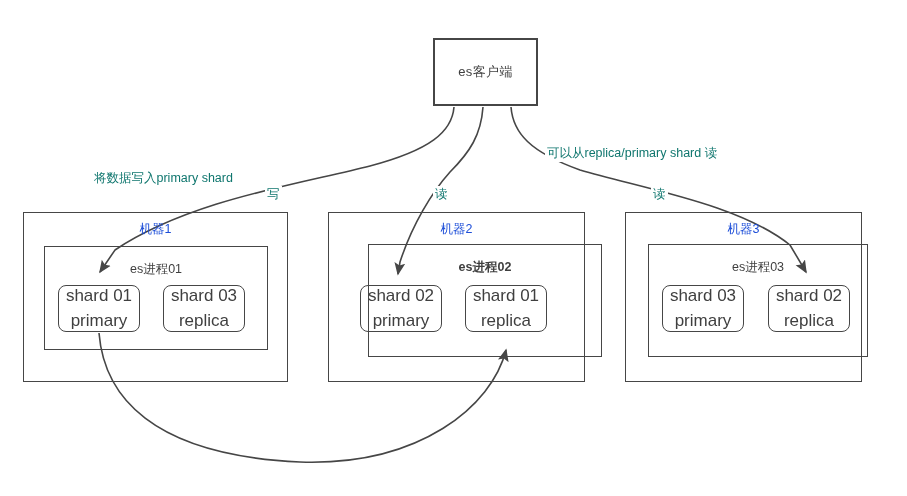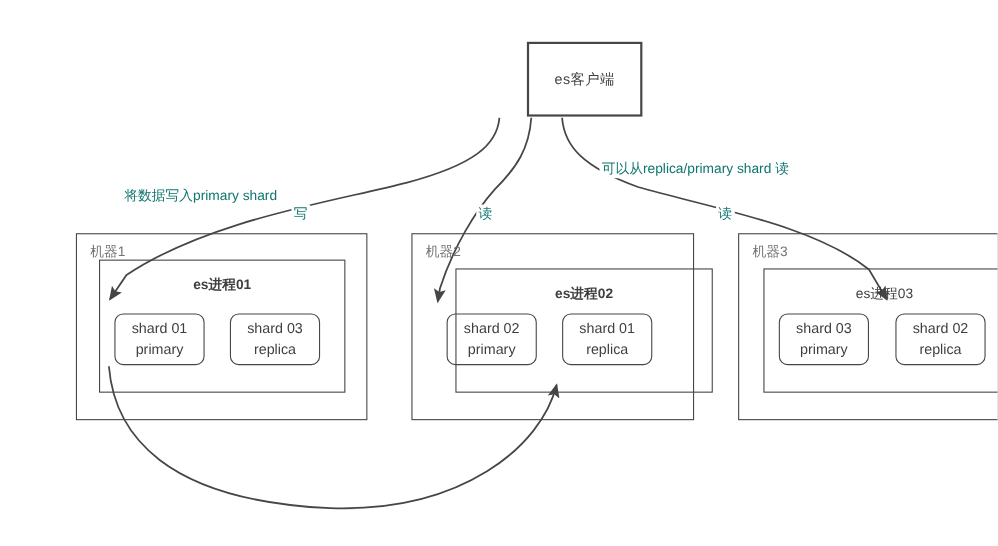--- a/index.html
+++ b/index.html
@@ -23,43 +23,43 @@
     left: 0;
     top: 0;
     width: 907px;
     height: 496px;
     pointer-events: none;
   }
   .node {
     position: absolute;
     box-sizing: border-box;
     background: transparent;
-    margin-left: 46px;
   }
   .client-box {
     border: 2px solid #464646;
     display: flex;
     align-items: center;
     justify-content: center;
   }
   .client-label {
     font-size: 13px;
     color: #3f3f3f;
     letter-spacing: 0.4px;
   }
   .machine-box {
     border: 1.5px solid #464646;
   }
   .machine-title {
     position: absolute;
     top: 8px;
-    left: 12px;
+    left: 0;
     width: 100%;
+    text-align: center;
     font-size: 12.5px;
-    color: #737373;
+    color: #1d4ed8;
   }
   .proc-box {
     border: 1.5px solid #464646;
   }
   .proc-title {
     position: absolute;
     top: 14px;
     left: 0;
     width: 100%;
     text-align: center;
@@ -67,21 +67,21 @@
     color: #3f3f3f;
   }
   .shard-box {
     border: 1.8px solid #464646;
     border-radius: 8px;
     display: flex;
     flex-direction: column;
     align-items: center;
     justify-content: center;
     line-height: 1.45;
-    font-size: 13px;
+    font-size: 17px;
     color: #3f3f3f;
   }
   .edge-label {
     position: absolute;
     font-size: 12.5px;
     color: #0f766e;
     white-space: nowrap;
     background: #ffffff;
     padding: 0 2px;
   }
@@ -110,21 +110,21 @@
     <path d="M99,333 C104,395 150,455 300,462 C420,466 492,406 506,350" fill="none" stroke="#464646" stroke-width="1.6" marker-end="url(#arrowhead)"></path>
   </svg>
 
   <div class="node client-box" style="left:433px; top:38px; width:105px; height:68px;">
     <span class="client-label">es客户端</span>
   </div>
 
   <div class="node machine-box" style="left:23px; top:212px; width:265px; height:170px;">
     <div class="machine-title">机器1</div>
   </div>
-  <div class="node proc-box" style="left:44px; top:236px; width:224px; height:121px;font-weight:bold;">
+  <div class="node proc-box" style="left:44px; top:246px; width:224px; height:104px;">
     <div class="proc-title">es进程01</div>
   </div>
   <div class="node shard-box" style="left:58px; top:285px; width:82px; height:47px;">
     <span>shard 01</span>
     <span>primary</span>
   </div>
   <div class="node shard-box" style="left:163px; top:285px; width:82px; height:47px;">
     <span>shard 03</span>
     <span>replica</span>
   </div>
@@ -152,21 +152,21 @@
   </div>
   <div class="node shard-box" style="left:662px; top:285px; width:82px; height:47px;">
     <span>shard 03</span>
     <span>primary</span>
   </div>
   <div class="node shard-box" style="left:768px; top:285px; width:82px; height:47px;">
     <span>shard 02</span>
     <span>replica</span>
   </div>
 
-  <div class="edge-label" style="left:92px; top:170px;margin-left:19px;">将数据写入primary shard</div>
+  <div class="edge-label" style="left:92px; top:170px;">将数据写入primary shard</div>
 
   <div class="edge-label small" style="left:265px; top:186px;">写</div>
 
   <div class="edge-label small" style="left:433px; top:186px;">读</div>
 
   <div class="edge-label" style="left:545px; top:145px;">可以从replica/primary shard 读</div>
 
   <div class="edge-label small" style="left:651px; top:186px;">读</div>
 
 

